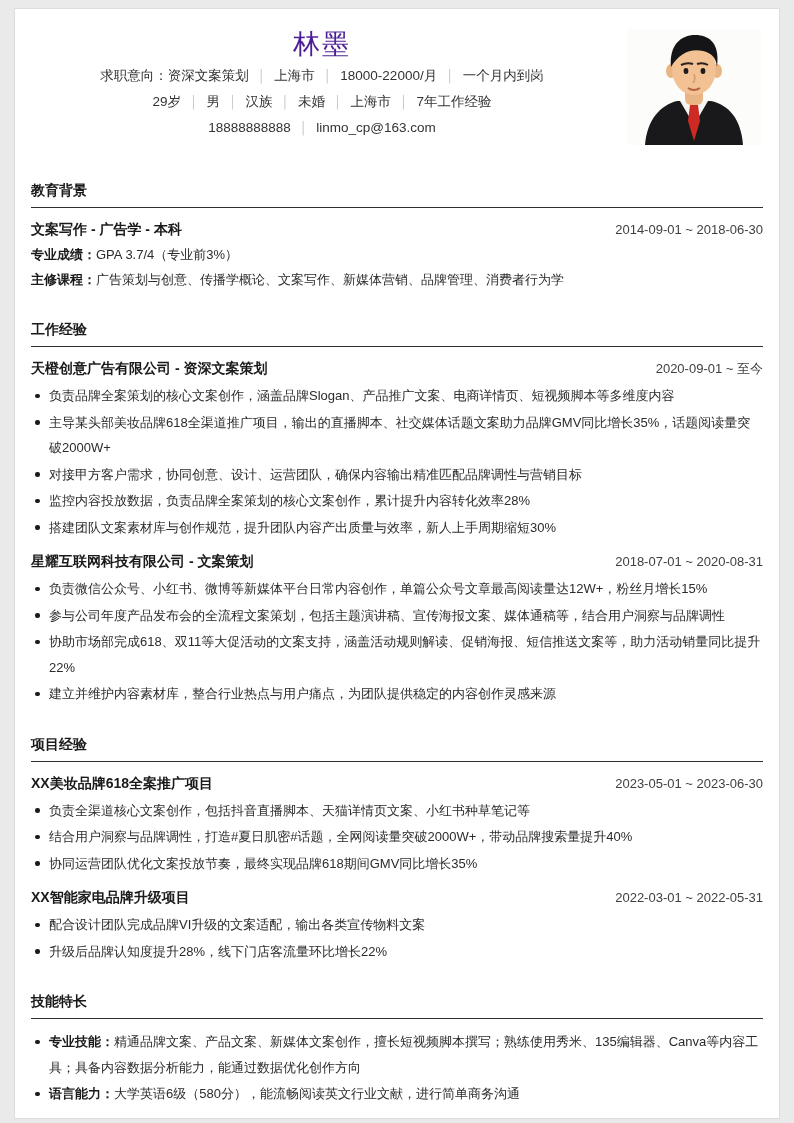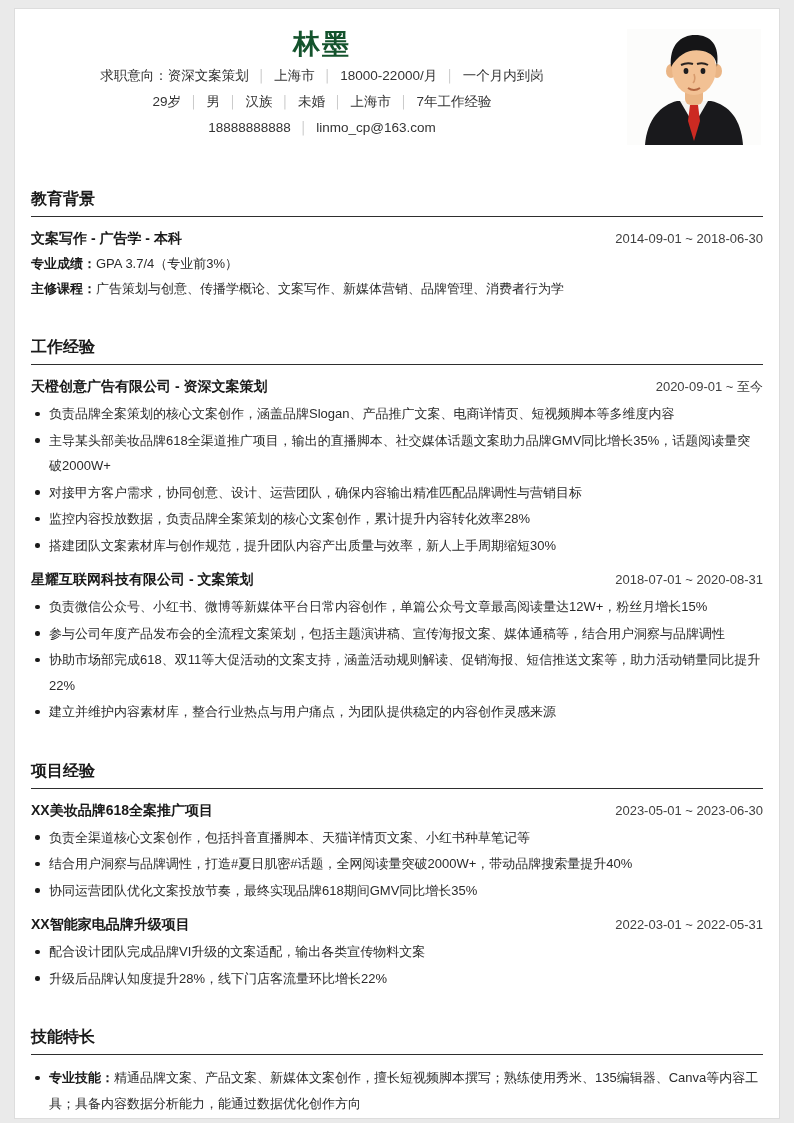--- a/index.html
+++ b/index.html
@@ -6,33 +6,33 @@
   html,body { width:794px; height:1123px; overflow:hidden; }
   body { background:#eaeaea; font-family:"Liberation Sans","DejaVu Sans",sans-serif; color:#2b2b2b; }
   .page {
     position:absolute; left:14px; top:8px; width:766px; height:1111px;
     background:#ffffff; border:1px solid #ddd; overflow:hidden;
     padding:16px 16px 0 16px;
   }
   
   .header { position:relative; min-height:128px; }
   .header-text { margin-right:150px; text-align:center; }
-  .name { font-size:27px; font-weight:bold; color:#14532d; line-height:38px; letter-spacing:2px; }
+  .name { font-size:27px; font-weight:normal; color:#4c1d95; line-height:38px; letter-spacing:2px; }
   .info-line { font-size:13.5px; color:#333; line-height:26px; }
   .sep { color:#c2c2c2; padding:0 9px; font-size:12px; }
   .photo {
     position:absolute; right:2px; top:4px; width:134px; height:116px;
     background:#fdfdfd; overflow:hidden;
   }
   .photo svg { display:block; width:100%; height:100%; }
   
   .section { margin-top:27px; }
   .section-title {
-    font-size:16px; font-weight:bold; color:#1a1a1a;
-    padding-bottom:7px; border-bottom:1.5px solid #2e2e2e; line-height:20px;margin-top:36px;
+    font-size:14px; font-weight:bold; color:#1a1a1a;
+    padding-bottom:7px; border-bottom:1.5px solid #2e2e2e; line-height:20px;
   }
   .entry { margin-top:9px; }
   .entry-head { display:flex; justify-content:space-between; align-items:baseline; line-height:24px; }
   .entry-title { font-size:14px; font-weight:bold; color:#1a1a1a; }
   .entry-date { font-size:13px; color:#404040; font-weight:normal; white-space:nowrap; }
   .kv-row { font-size:13px; line-height:25px; }
   .kv-row b { color:#1a1a1a; }
   ul.bullets { list-style:none; margin-top:2px; }
   ul.bullets li {
     position:relative; font-size:13px; line-height:25.5px;

